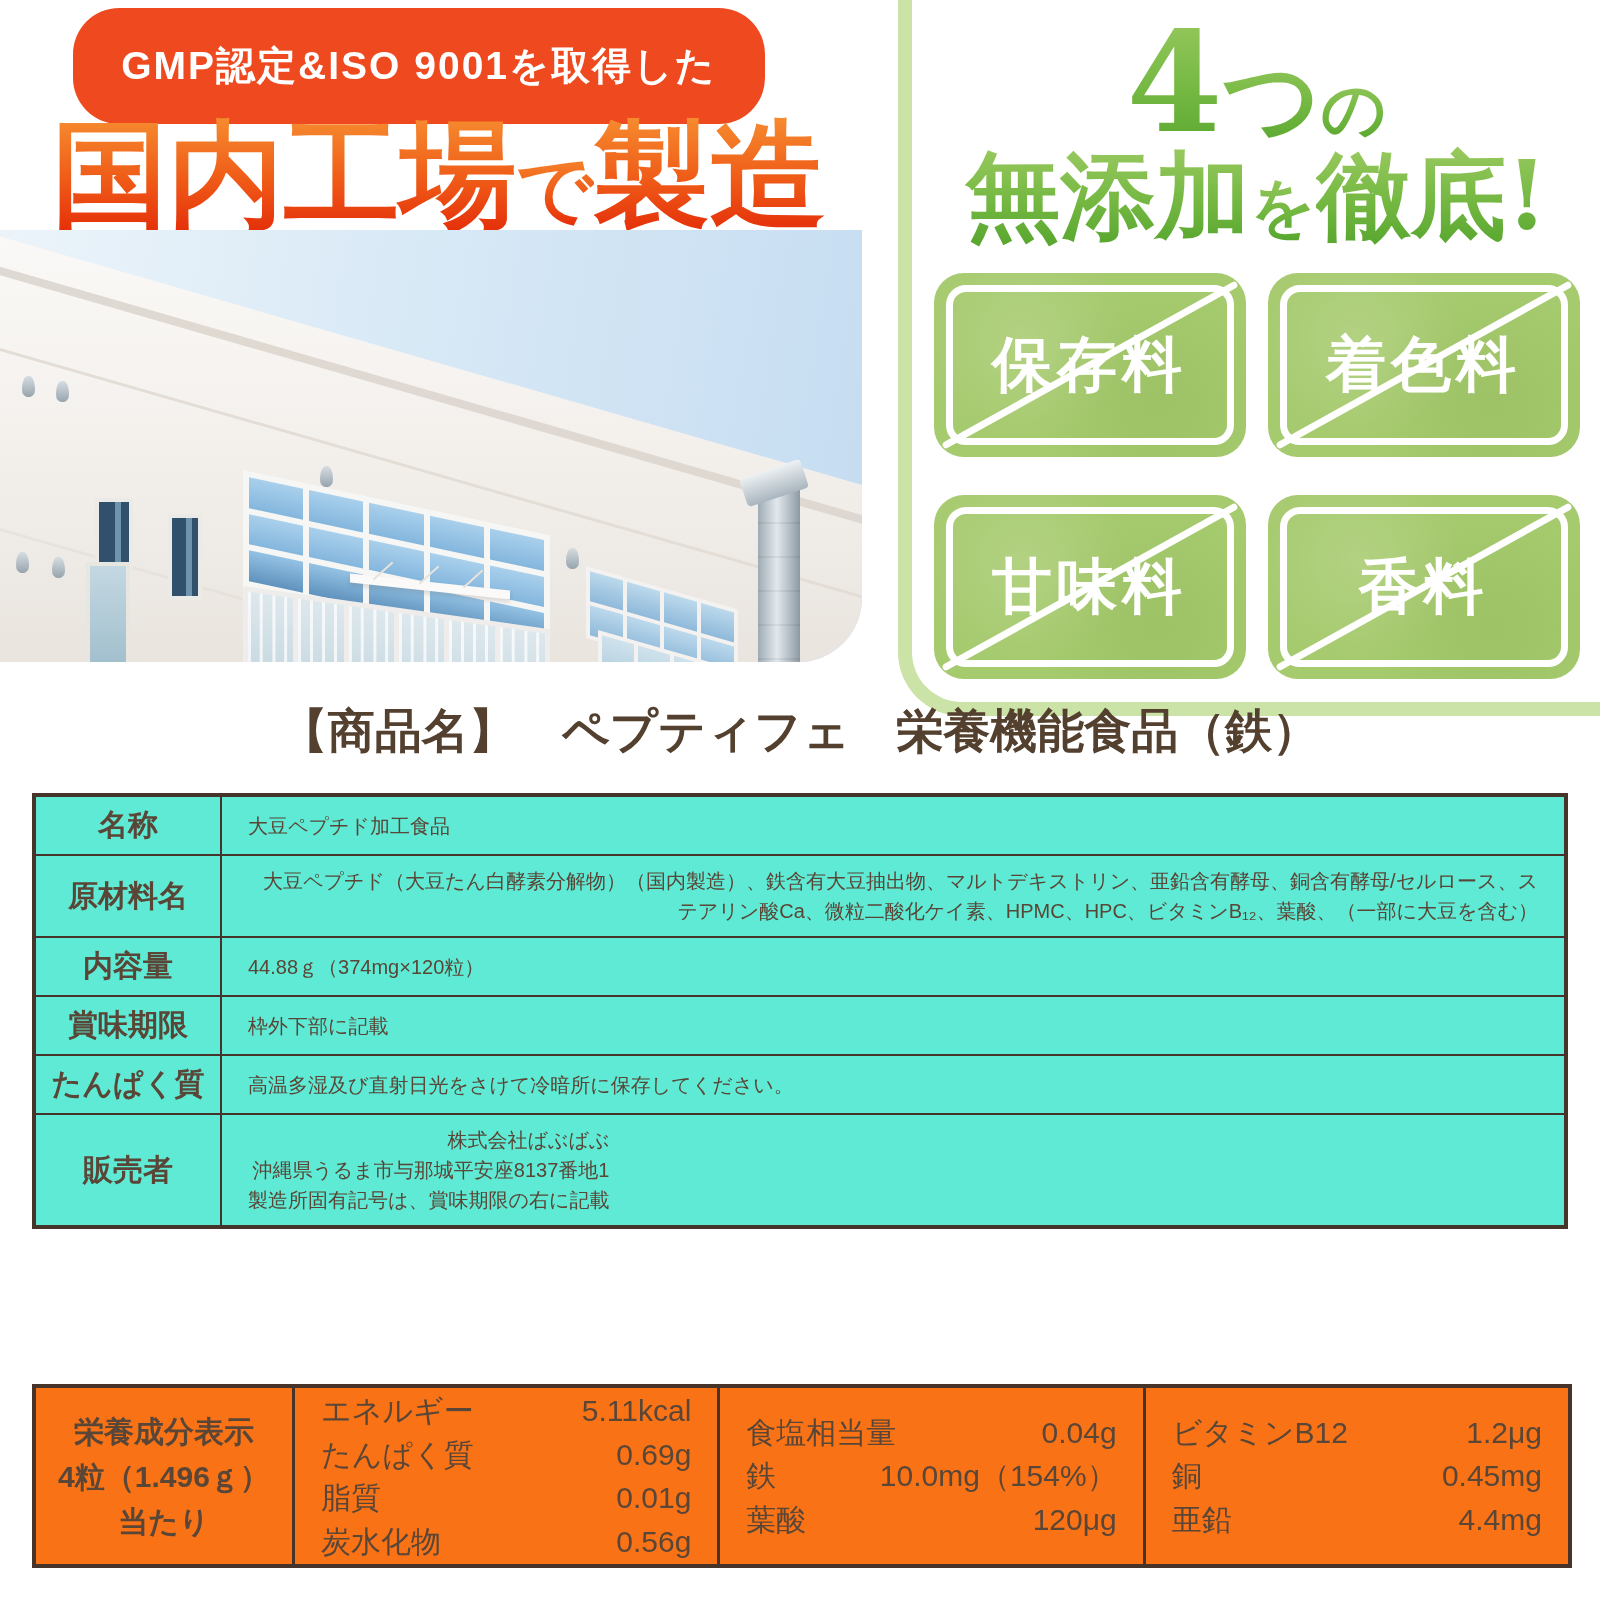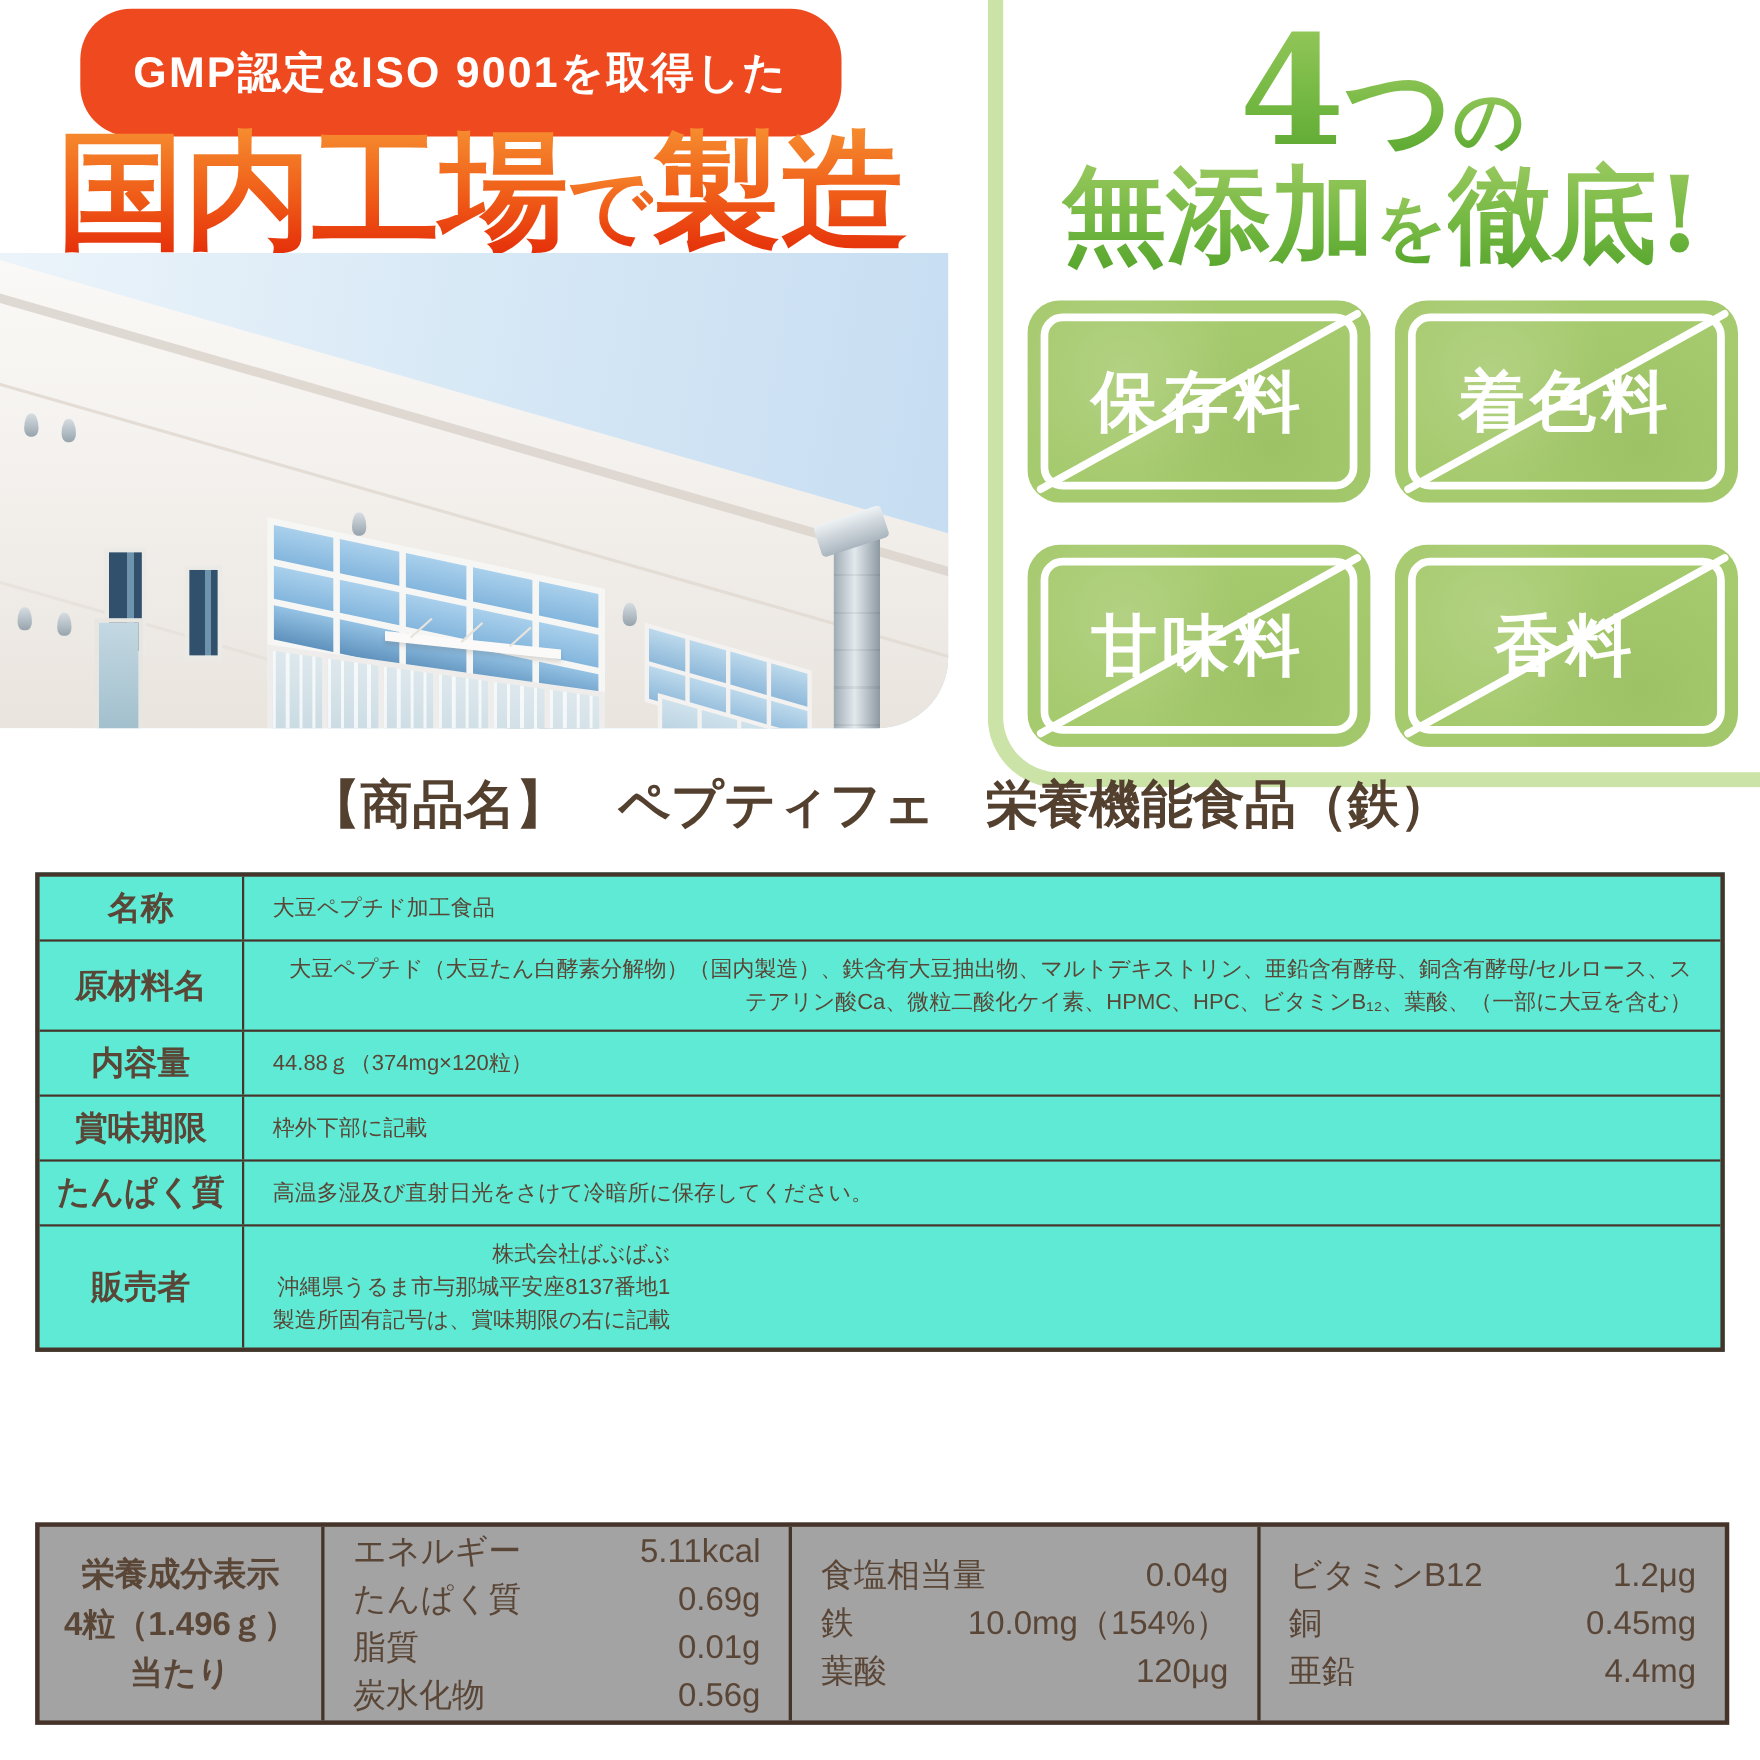--- a/index.html
+++ b/index.html
@@ -90,21 +90,21 @@
   .spec{position:absolute;left:32px;top:793px;width:1536px;border:4px solid #46342a;box-sizing:border-box;background:#5eead4;}
   .spec-row{display:flex;border-top:2px solid #46342a;}
   .spec-row:first-child{border-top:none;}
   .spec-label{flex:0 0 172px;display:flex;align-items:center;justify-content:center;text-align:center;
               font-weight:bold;font-size:30px;padding:8px 6px;border-right:2px solid #46342a;}
   .spec-value{flex:1;display:flex;align-items:center;font-size:20px;line-height:1.5;
               padding:10px 26px;white-space:pre-line;text-align:right;}
 
   
   .nutrition{position:absolute;left:32px;top:1384px;width:1540px;height:184px;border:4px solid #46342a;
-             box-sizing:border-box;display:flex;background:#a3a3a3;}
+             box-sizing:border-box;display:flex;background:#f97316;}
   .nut-head{flex:0 0 256px;display:flex;align-items:center;justify-content:center;text-align:center;
             font-weight:bold;font-size:30px;line-height:1.5;white-space:pre-line;border-right:3px solid #46342a;}
   .nut-col{flex:1;display:flex;flex-direction:column;justify-content:center;padding:6px 26px;}
   .nut-col.bordered{border-left:3px solid #46342a;}
   .nut-row{display:flex;justify-content:space-between;align-items:baseline;font-size:30px;line-height:1.45;}
 </style>
 </head>
 <body>
 
 <div class="canvas">

